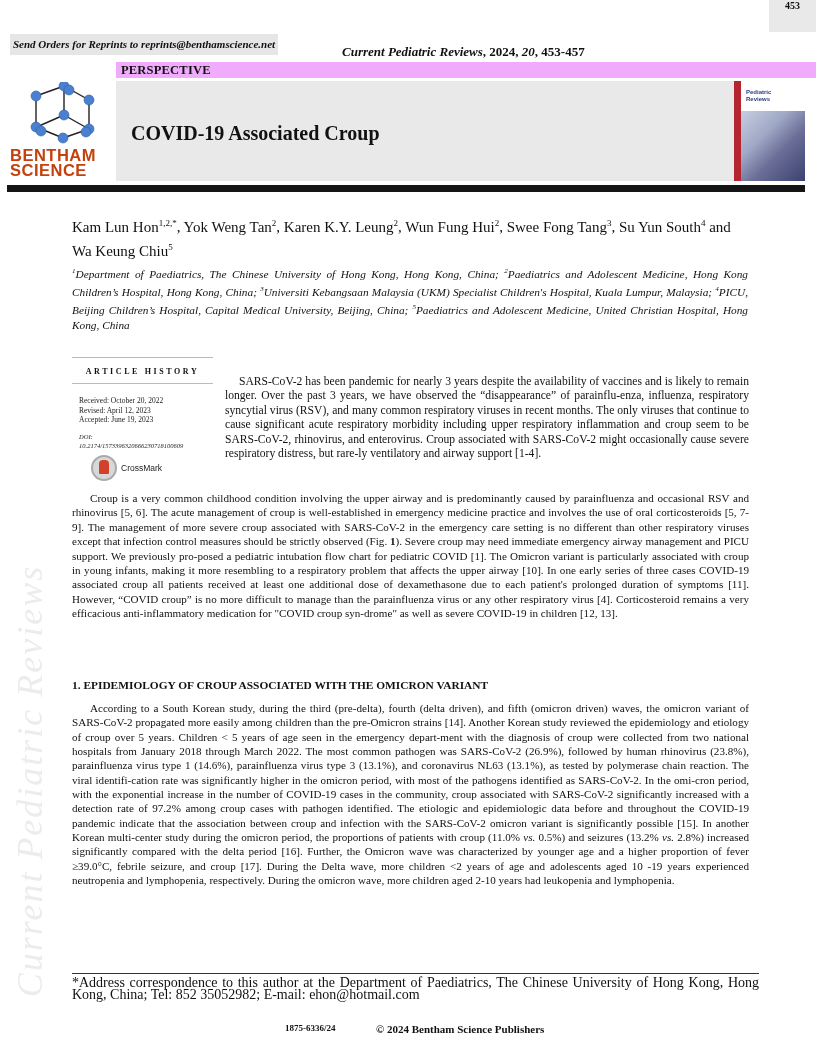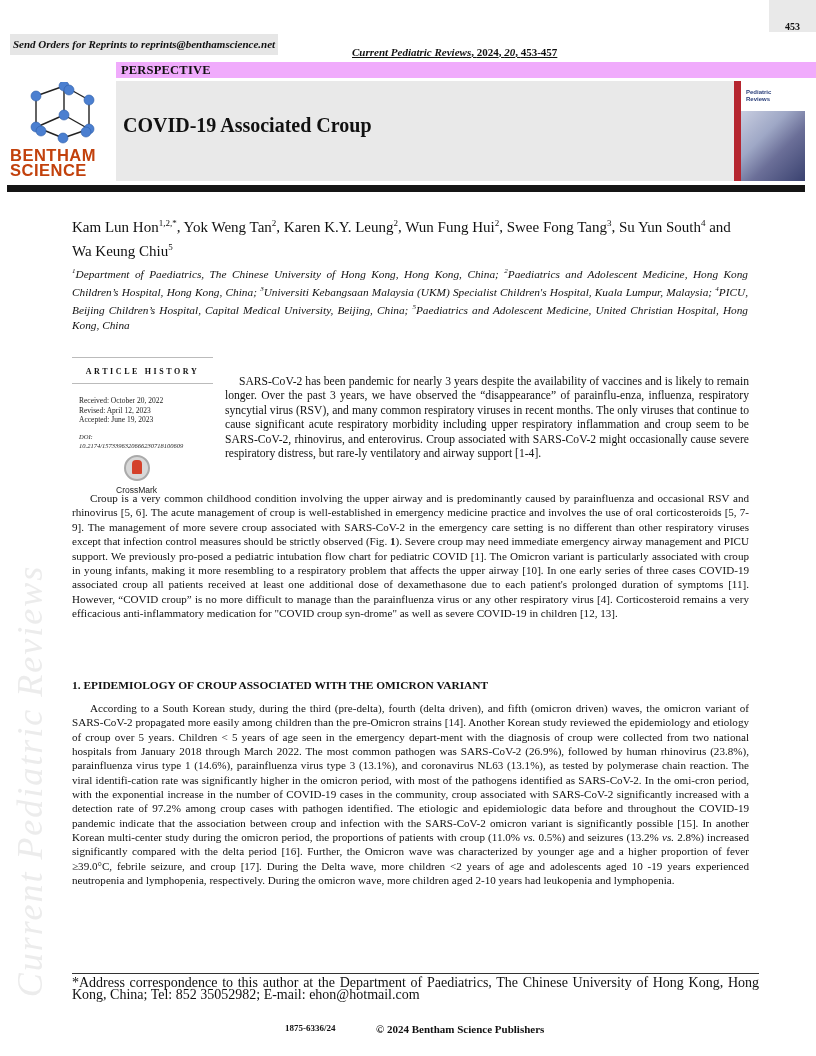--- a/index.html
+++ b/index.html
@@ -4,42 +4,42 @@
 <style>
   html, body { margin: 0; padding: 0; }
   body {
     width: 816px; height: 1056px; position: relative; overflow: hidden;
     background: #ffffff; color: #111;
     font-family: "Liberation Serif", "DejaVu Serif", serif;
   }
   .abs { position: absolute; }
   .page-num-box {
     left: 769px; top: 0; width: 47px; height: 32px; background: #e9e9e9;
-    font-size: 10px; font-weight: bold; display: flex; align-items: flex-end; justify-content: center;
+    font-size: 10px; font-weight: bold; display: flex; align-items: flex-start; justify-content: center;
   }
   .reprints {
     left: 10px; top: 34px; background: #e6e6e6; padding: 4px 3px;
     font-size: 11px; font-weight: bold; font-style: italic; line-height: 13px;
   }
   .journal-cite {
-    left: 352px; top: 46px; font-size: 11px; line-height: 12px; font-weight: bold; text-decoration: underline;
+    left: 342px; top: 46px; font-size: 13px; line-height: 12px; font-weight: bold;
   }
   .journal-cite i { font-style: italic; }
   .journal-cite .plain { font-weight: bold; font-style: normal; }
   .type-band {
     left: 116px; top: 62px; width: 813px; height: 16px; background: #f0abfc;
   }
   .type-band span {
     position: absolute; left: 5px; top: 1px; font-size: 12.5px; font-weight: bold; letter-spacing: 0.2px;
   }
   .title-band {
     left: 116px; top: 81px; width: 689px; height: 100px; background: #e9e9e9;
   }
   .title-band h1 {
-    position: absolute; left: 7px; top: 33px; margin: 0; font-size: 20px; font-weight: bold;
+    position: absolute; left: 7px; top: 33px; margin: 8px; font-size: 20px; font-weight: bold;
     font-family: "Liberation Serif", serif;
   }
   .cover {
     left: 734px; top: 81px; width: 71px; height: 100px; background: #fff; overflow: hidden;
   }
   .cover .spine { position: absolute; left: 0; top: 0; width: 7px; height: 100px; background: #b5252f; }
   .cover .ct {
     position: absolute; left: 12px; top: 8px; font-family: "Liberation Sans", sans-serif;
     font-size: 6px; font-weight: bold; color: #2a3f7a; line-height: 7px;
   }
@@ -62,21 +62,21 @@
     text-align: justify;
   }
   .affil sup { font-size: 7px; }
   .hist-line1 { left: 72px; top: 357px; width: 141px; height: 1px; background: #bbb; }
   .hist-line2 { left: 72px; top: 383px; width: 141px; height: 1px; background: #bbb; }
   .hist-title {
     left: 72px; top: 367px; width: 141px; text-align: center; font-size: 8px; font-weight: bold; letter-spacing: 2.6px;
   }
   .hist-dates { left: 79px; top: 396px; font-size: 7.5px; line-height: 9.5px; color: #222; }
   .hist-doi { left: 79px; top: 432px; font-size: 6.5px; line-height: 9px; font-style: italic; color: #222; width: 140px; }
-  .crossmark { left: 116px; top: 455px; display: flex; align-items: center; gap: 4px; flex-direction: column; }
+  .crossmark { left: 91px; top: 455px; display: flex; align-items: center; gap: 4px; }
   .crossmark .circ {
     width: 22px; height: 22px; border-radius: 50%; background: #d8d8d8; border: 2px solid #aaa; position: relative;
   }
   .crossmark .circ::after {
     content: ""; position: absolute; left: 6px; top: 3px; width: 10px; height: 14px; background: #d4412a;
     border-radius: 4px 4px 1px 1px;
   }
   .crossmark .lbl { font-family: "Liberation Sans", sans-serif; font-size: 8.5px; color: #222; }
   .abstract {
     left: 225px; top: 375px; width: 524px; font-size: 11.6px; line-height: 14.4px; text-align: justify;

